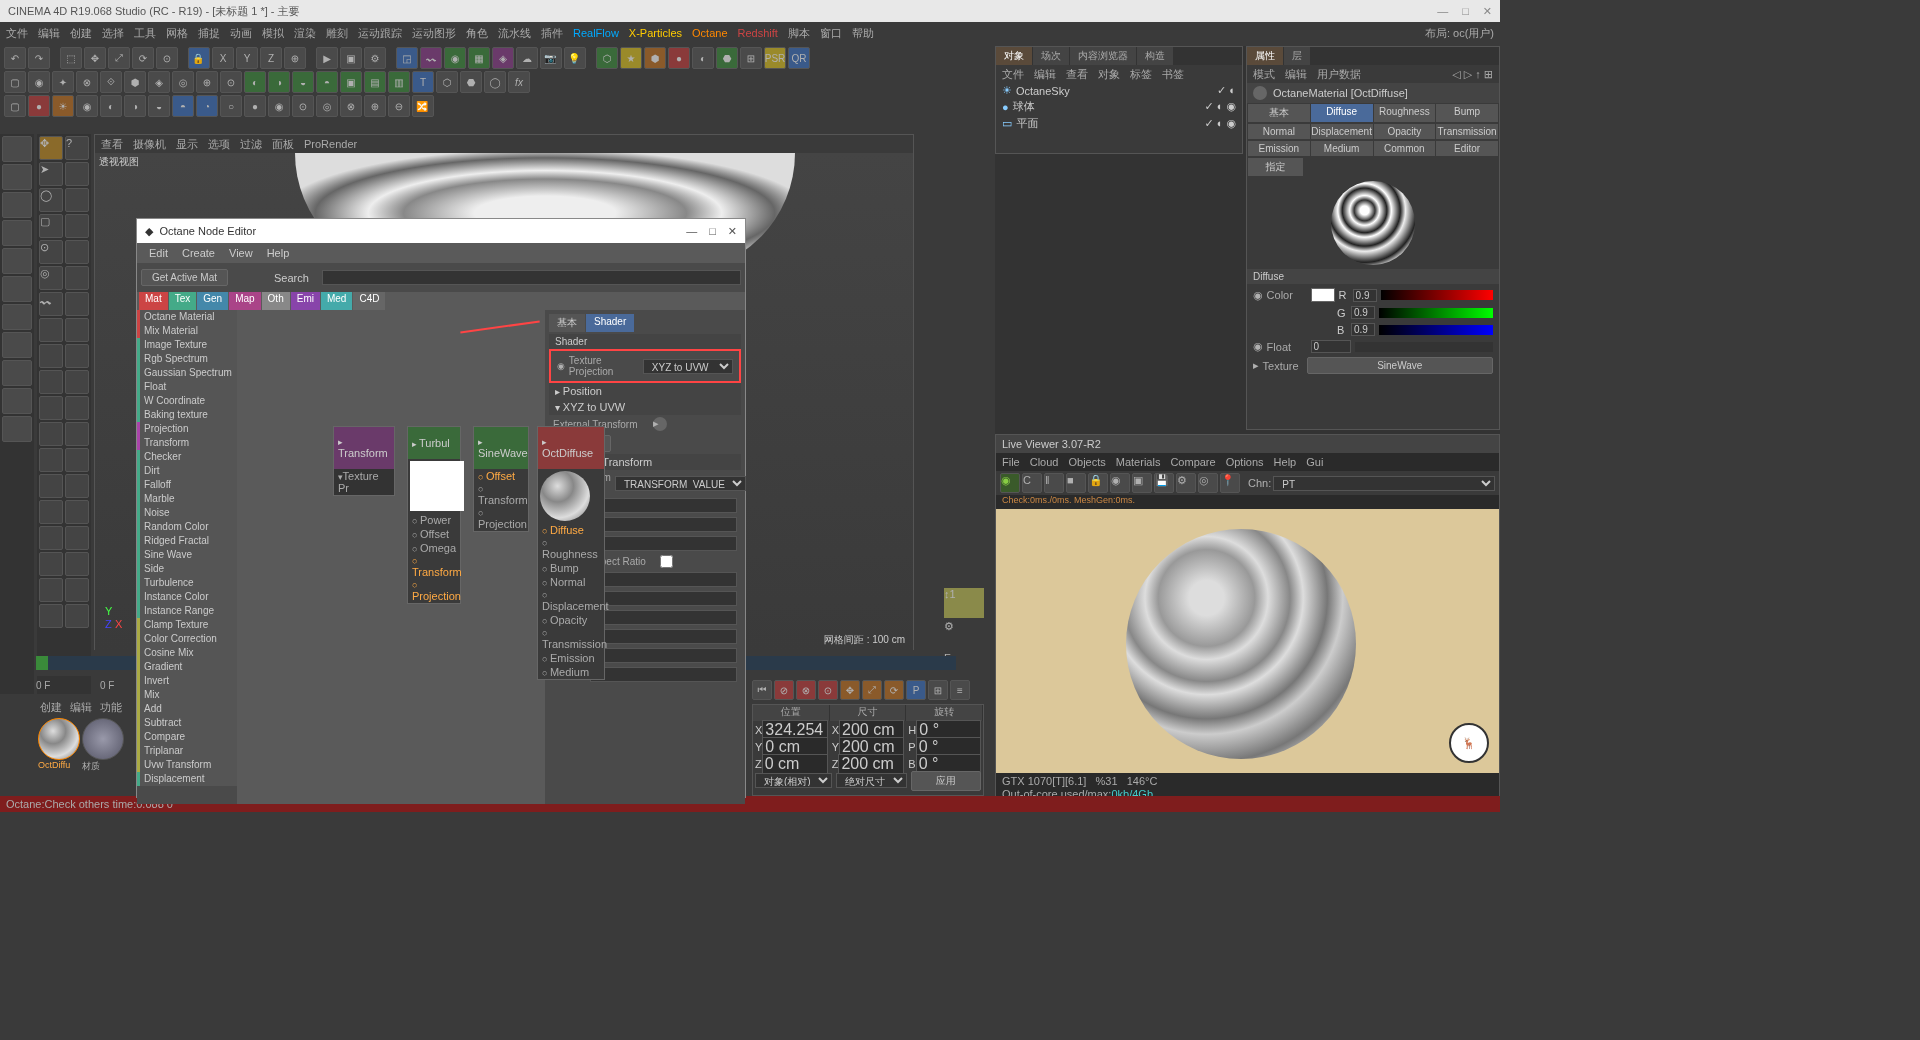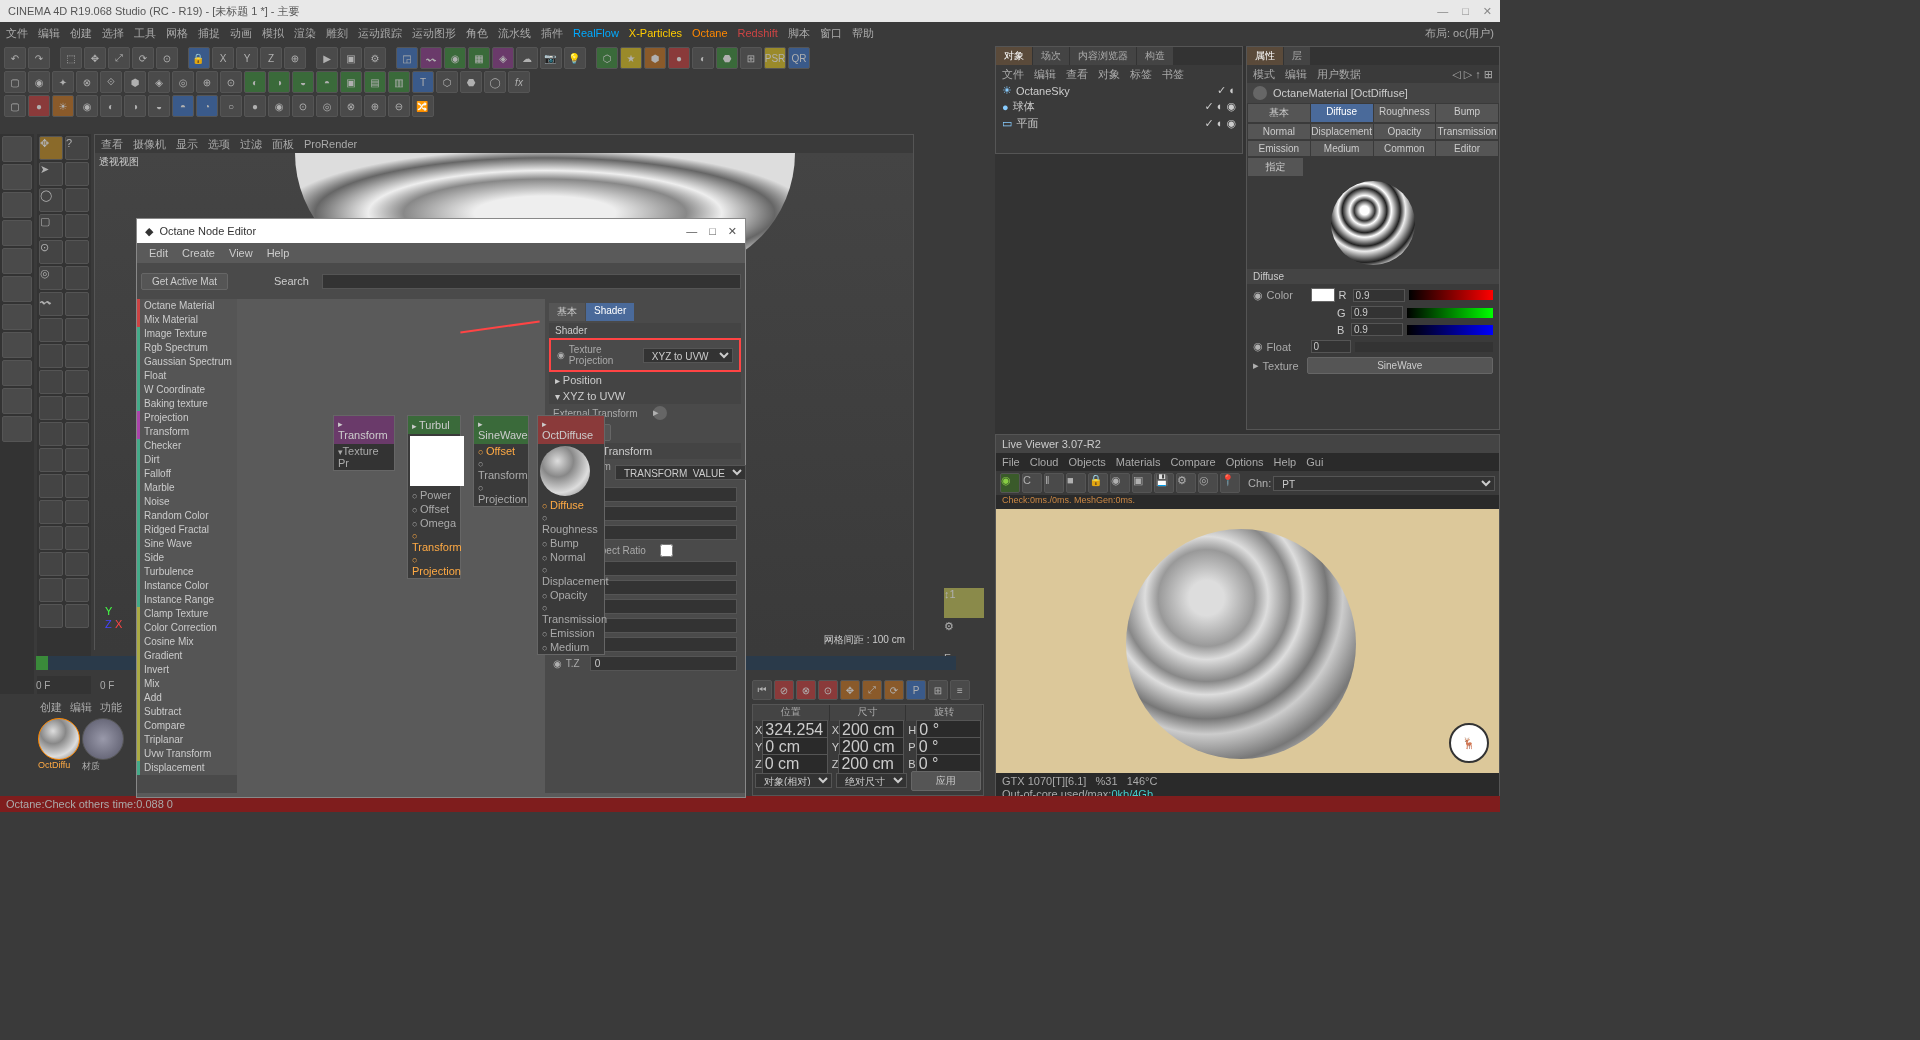--- a/index.html
+++ b/index.html
@@ -27,21 +27,21 @@
 .tool-panel{position:absolute;left:37px;top:134px;width:54px;background:#333;height:560px;padding:2px}
 .tool-panel .tp-row{display:flex;gap:2px;margin-bottom:2px}
 .tool-panel .tp-btn{width:24px;height:24px;background:#444;border:1px solid #555;border-radius:2px}
 .viewport{position:absolute;left:94px;top:134px;width:820px;height:516px;background:#3a3a3a;border:1px solid #555}
 .viewport-header{height:18px;background:#3a3a3a;display:flex;align-items:center;gap:10px;padding:0 6px;font-size:10px;color:#aaa}
 .viewport-content{position:relative;width:100%;height:498px;background:linear-gradient(180deg,#444 0%,#3a3a3a 100%)}
 .node-editor{position:absolute;left:136px;top:218px;width:610px;height:580px;background:#5a5a5a;border:1px solid #888;z-index:100}
 .node-titlebar{height:24px;background:#fff;color:#333;display:flex;align-items:center;padding:0 8px;font-size:12px}
 .node-titlebar .winbtns{margin-left:auto;display:flex;gap:12px;color:#555}
 .node-menubar{height:20px;background:#5a5a5a;display:flex;align-items:center;gap:14px;padding:0 12px;font-size:11px;color:#ccc}
-.node-toolbar{height:36px;background:#4a4a4a;display:flex;align-items:center;gap:13px;padding:0 4px}
+.node-toolbar{height:29px;background:#4a4a4a;display:flex;align-items:center;gap:13px;padding:0 4px}
 .node-btn{padding:2px 10px;background:#555;border:1px solid #666;color:#ccc;font-size:10px;border-radius:2px}
 .node-tabs{height:18px;display:flex;gap:1px;padding-left:2px}
 .node-tab{padding:1px 6px;font-size:10px}
 .tab-mat{background:#c44;color:#fff}
 .tab-tex{background:#4a8;color:#fff}
 .tab-gen{background:#48a;color:#fff}
 .tab-map{background:#a48;color:#fff}
 .tab-oth{background:#888;color:#fff}
 .tab-emi{background:#84a;color:#fff}
 .tab-med{background:#4aa;color:#fff}
@@ -49,21 +49,21 @@
 .node-body{display:flex;height:494px}
 .node-list{width:100px;background:#4a4a4a;overflow:hidden}
 .node-list-item{height:14px;padding:0 4px;font-size:10px;color:#ccc;background:#555;border-left:3px solid #888;line-height:14px;white-space:nowrap;overflow:hidden}
 .node-list-item.red{border-left-color:#c44}
 .node-list-item.green{border-left-color:#4a8}
 .node-list-item.purple{border-left-color:#a4a}
 .node-list-item.yellow{border-left-color:#aa4}
 .node-canvas{flex:1;background:#5a5a5a;position:relative}
 .node-side{width:200px;background:#4a4a4a;padding:4px}
 .graph-node{position:absolute;background:#3a3a3a;border:1px solid #666;font-size:9px;color:#ccc}
-.graph-node .gn-title{background:#555;padding:3px 4px;font-size:9px}
+.graph-node .gn-title{background:#555;padding:10px 4px;font-size:9px}
 .graph-node .gn-port{padding:1px 4px;font-size:9px;color:#aaa}
 .gn-green .gn-title{background:#3a6a3a}
 .gn-purple .gn-title{background:#6a3a6a}
 .gn-red .gn-title{background:#8a3a3a}
 .gn-preview{width:54px;height:50px;background:#222;margin:2px}
 .side-header{background:#444;padding:2px 6px;font-size:10px;color:#ccc}
 .side-row{display:flex;align-items:center;padding:2px 4px;gap:4px;font-size:10px}
 .side-row label{width:70px;color:#aaa;font-size:10px}
 .side-input{flex:1;background:#333;border:1px solid #555;color:#ccc;padding:1px 4px;font-size:10px;height:15px}
 .tab-group{display:flex;gap:1px;margin-bottom:2px}
@@ -82,21 +82,21 @@
 .attr-header .icon{width:14px;height:14px;background:#666;border-radius:7px}
 .attr-tabs{display:flex;flex-wrap:wrap;gap:1px;padding:1px}
 .attr-tab{padding:2px 0;background:#555;font-size:10px;color:#ccc;text-align:center;flex:1;min-width:55px}
 .attr-tab.active{background:#4a6a9a;color:#fff}
 .attr-preview{width:110px;height:84px;background:#222;margin:4px auto}
 .attr-section{padding:2px 6px}
 .color-row{display:flex;align-items:center;gap:4px;padding:2px 0;font-size:10px}
 .color-swatch{width:24px;height:14px;background:#fff;border:1px solid #666}
 .color-label{width:40px;color:#aaa}
 .rgb-label{width:10px;color:#ccc}
-.rgb-val{width:52px;background:#333;border:1px solid #555;color:#ccc;padding:0 2px;font-size:10px}
+.rgb-val{width:24px;background:#333;border:1px solid #555;color:#ccc;padding:0 2px;font-size:10px}
 .rgb-slider{flex:1;height:10px;position:relative}
 .rgb-slider.r{background:linear-gradient(90deg,#000,#f00)}
 .rgb-slider.g{background:linear-gradient(90deg,#000,#0f0)}
 .rgb-slider.b{background:linear-gradient(90deg,#000,#00f)}
 .live-viewer{position:absolute;top:388px;left:0;width:505px;height:378px;background:#2a2a2a;border:1px solid #555}
 .lv-header{height:18px;background:#444;padding:0 6px;display:flex;align-items:center;font-size:10px;color:#ccc}
 .lv-menu{height:18px;display:flex;gap:10px;padding:0 6px;align-items:center;font-size:10px;color:#aaa}
 .lv-toolbar{height:24px;display:flex;align-items:center;gap:2px;padding:0 4px;background:#3a3a3a}
 .lv-btn{width:20px;height:20px;background:#4a4a4a;border:1px solid #555;border-radius:2px}
 .lv-btn.green{background:#3a5a2a;color:#8c4}
@@ -417,20 +417,30 @@
     <span>Create</span>
     <span>View</span>
     <span>Help</span>
   </div>
   <div class="node-toolbar">
     <div class="node-btn">Get Active Mat</div>
     <div style="width:20px"></div>
     <span style="color:#ccc">Search</span>
     <input class="side-input" style="width: 90px;">
   </div>
+  <div class="node-tabs">
+    <div class="node-tab tab-mat">Mat</div>
+    <div class="node-tab tab-tex">Tex</div>
+    <div class="node-tab tab-gen">Gen</div>
+    <div class="node-tab tab-map">Map</div>
+    <div class="node-tab tab-oth">Oth</div>
+    <div class="node-tab tab-emi">Emi</div>
+    <div class="node-tab tab-med">Med</div>
+    <div class="node-tab tab-c4d">C4D</div>
+  </div>
   <div class="node-body">
     <div class="node-list" id="nodelist">
         <div class="node-list-item red">Octane Material</div>
         <div class="node-list-item red">Mix Material</div>
         <div class="node-list-item green">Image Texture</div>
         <div class="node-list-item green">Rgb Spectrum</div>
         <div class="node-list-item green">Gaussian Spectrum</div>
         <div class="node-list-item green">Float</div>
         <div class="node-list-item green">W Coordinate</div>
         <div class="node-list-item green">Baking texture</div>

